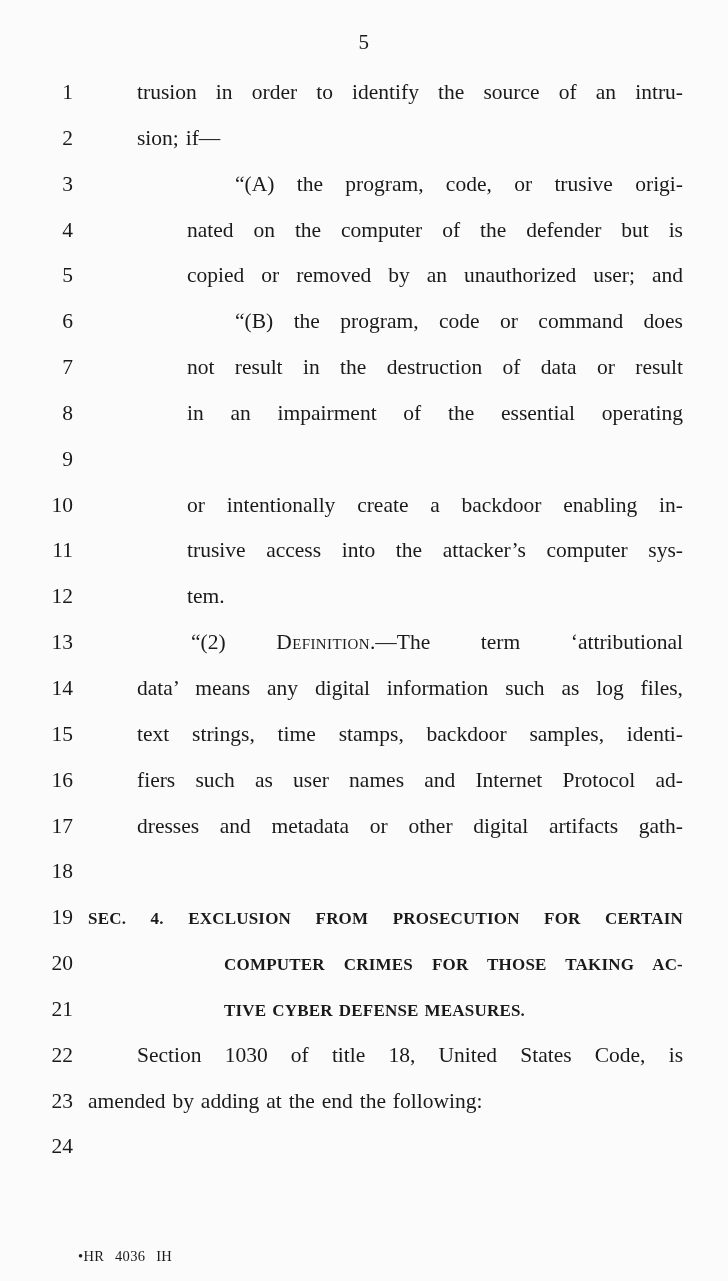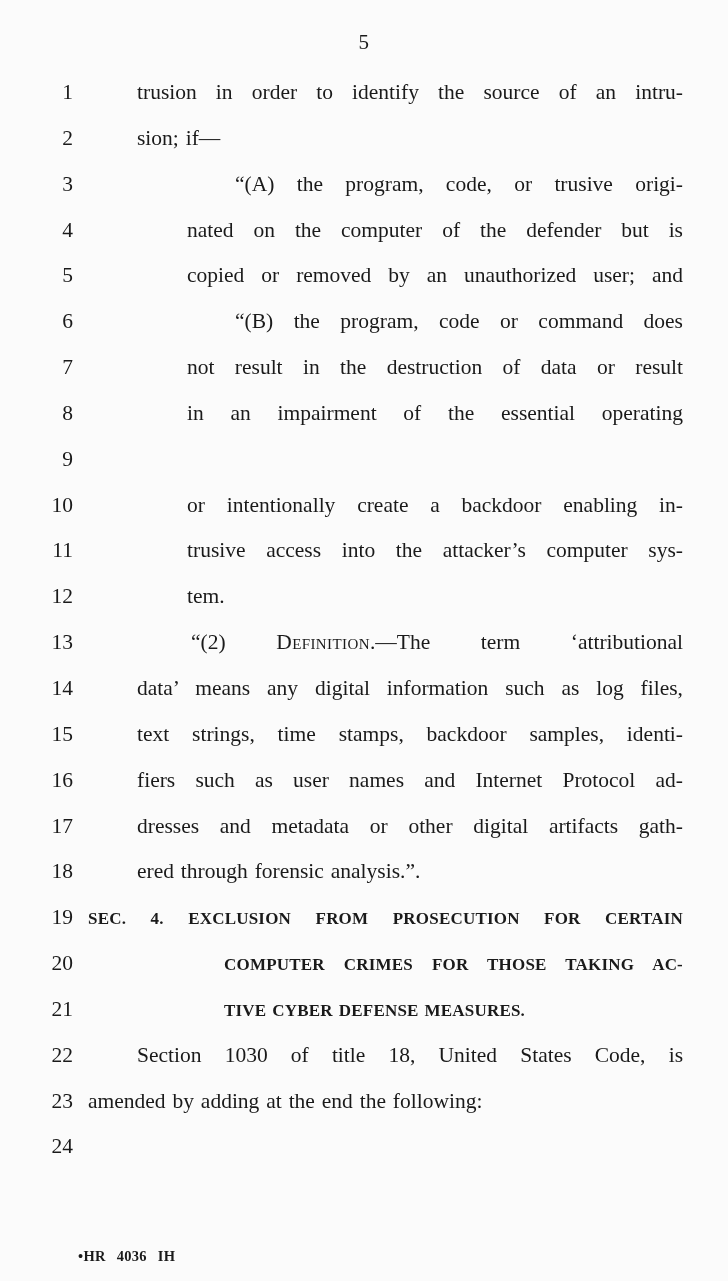--- a/index.html
+++ b/index.html
@@ -51,21 +51,21 @@
   .ind-p2first { padding-left: 147px; }
   .ind-hdg     { padding-left: 136px; }
   
   .seg-n  {}
   .seg-sc { font-variant: small-caps; letter-spacing: 0.4px; }
   .seg-b  { font-weight: bold; font-size: 17px; letter-spacing: 0.2px; }
   .footer {
     position: absolute;
     left: 78px; top: 1248px;
     font-size: 14.5px;
-    font-weight: bold;
+    font-weight: normal;
     word-spacing: 7px;
     letter-spacing: 0.3px;
   }
 </style>
 </head>
 <body>
 
 <div class="page-number">5</div>
 
 <div class="lines" id="lines">
@@ -131,21 +131,20 @@
     <div class="line">
       <span class="lnum">16</span>
       <span class="ltext ind-p1 just"><span class="seg-n">fiers such as user names and Internet Protocol ad-</span></span>
     </div>
     <div class="line">
       <span class="lnum">17</span>
       <span class="ltext ind-p1 just"><span class="seg-n">dresses and metadata or other digital artifacts gath-</span></span>
     </div>
     <div class="line">
       <span class="lnum">18</span>
-      <span class="ltext ind-p1"><span class="seg-n">ered through forensic analysis.”.</span></span>
     </div>
     <div class="line">
       <span class="lnum">19</span>
       <span class="ltext ind-base just"><span class="seg-b">SEC. 4. EXCLUSION FROM PROSECUTION FOR CERTAIN</span></span>
     </div>
     <div class="line">
       <span class="lnum">20</span>
       <span class="ltext ind-hdg just"><span class="seg-b">COMPUTER CRIMES FOR THOSE TAKING AC-</span></span>
     </div>
     <div class="line">

